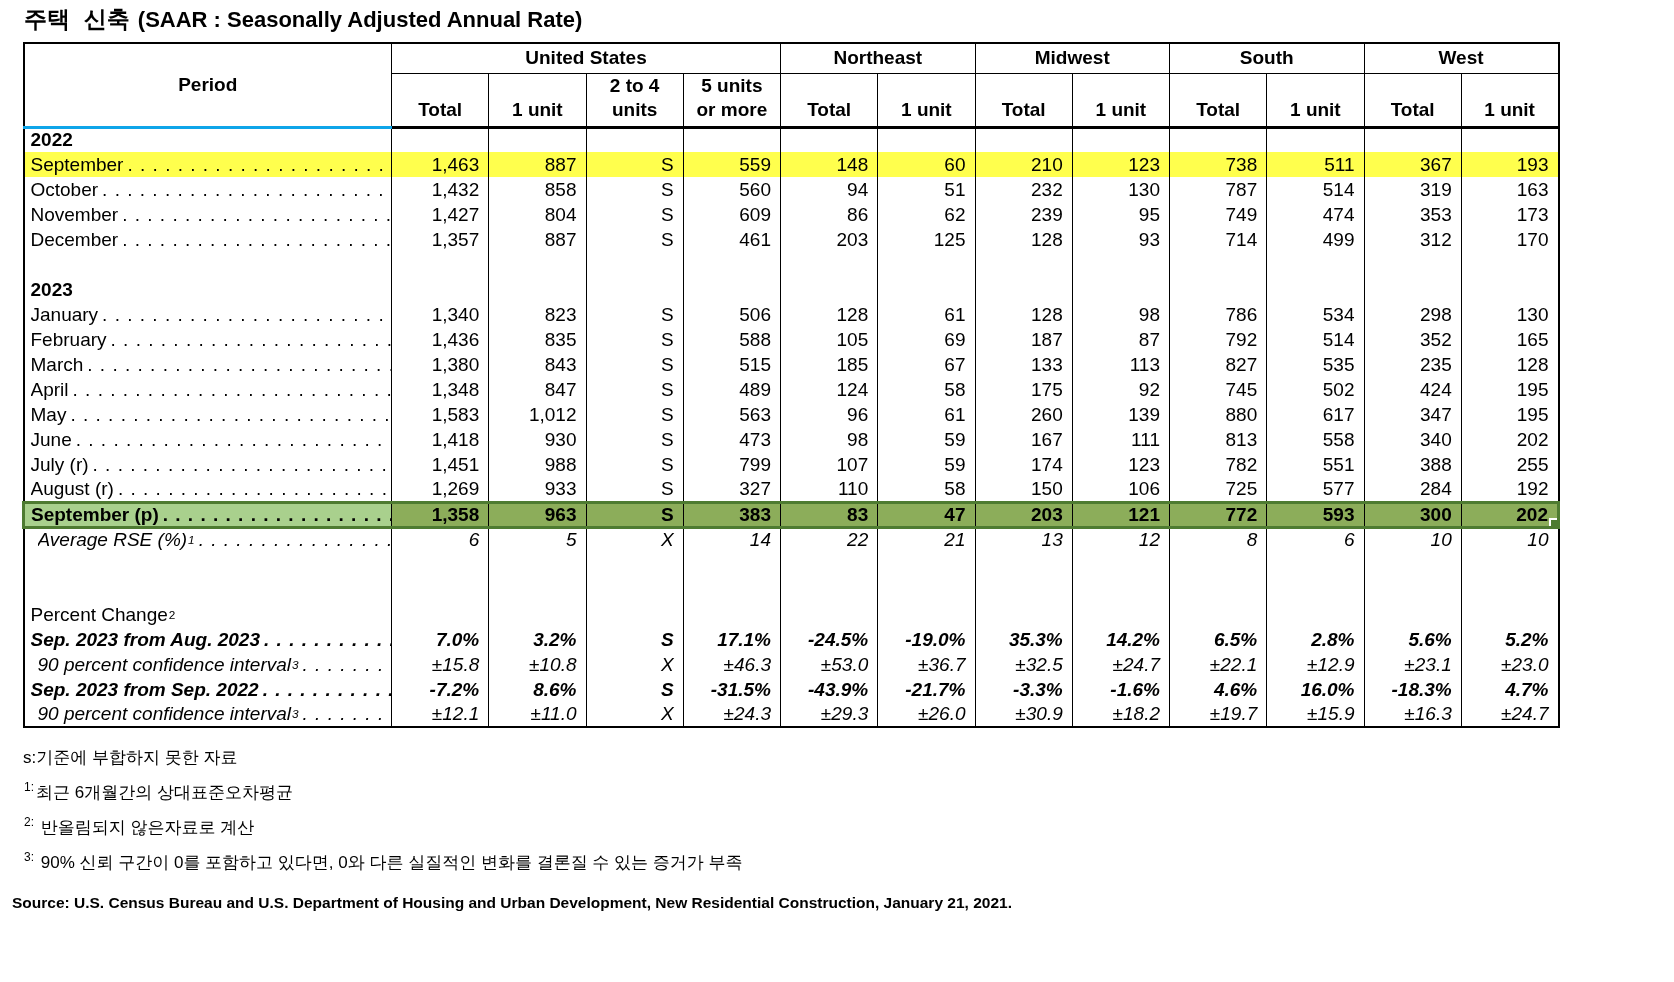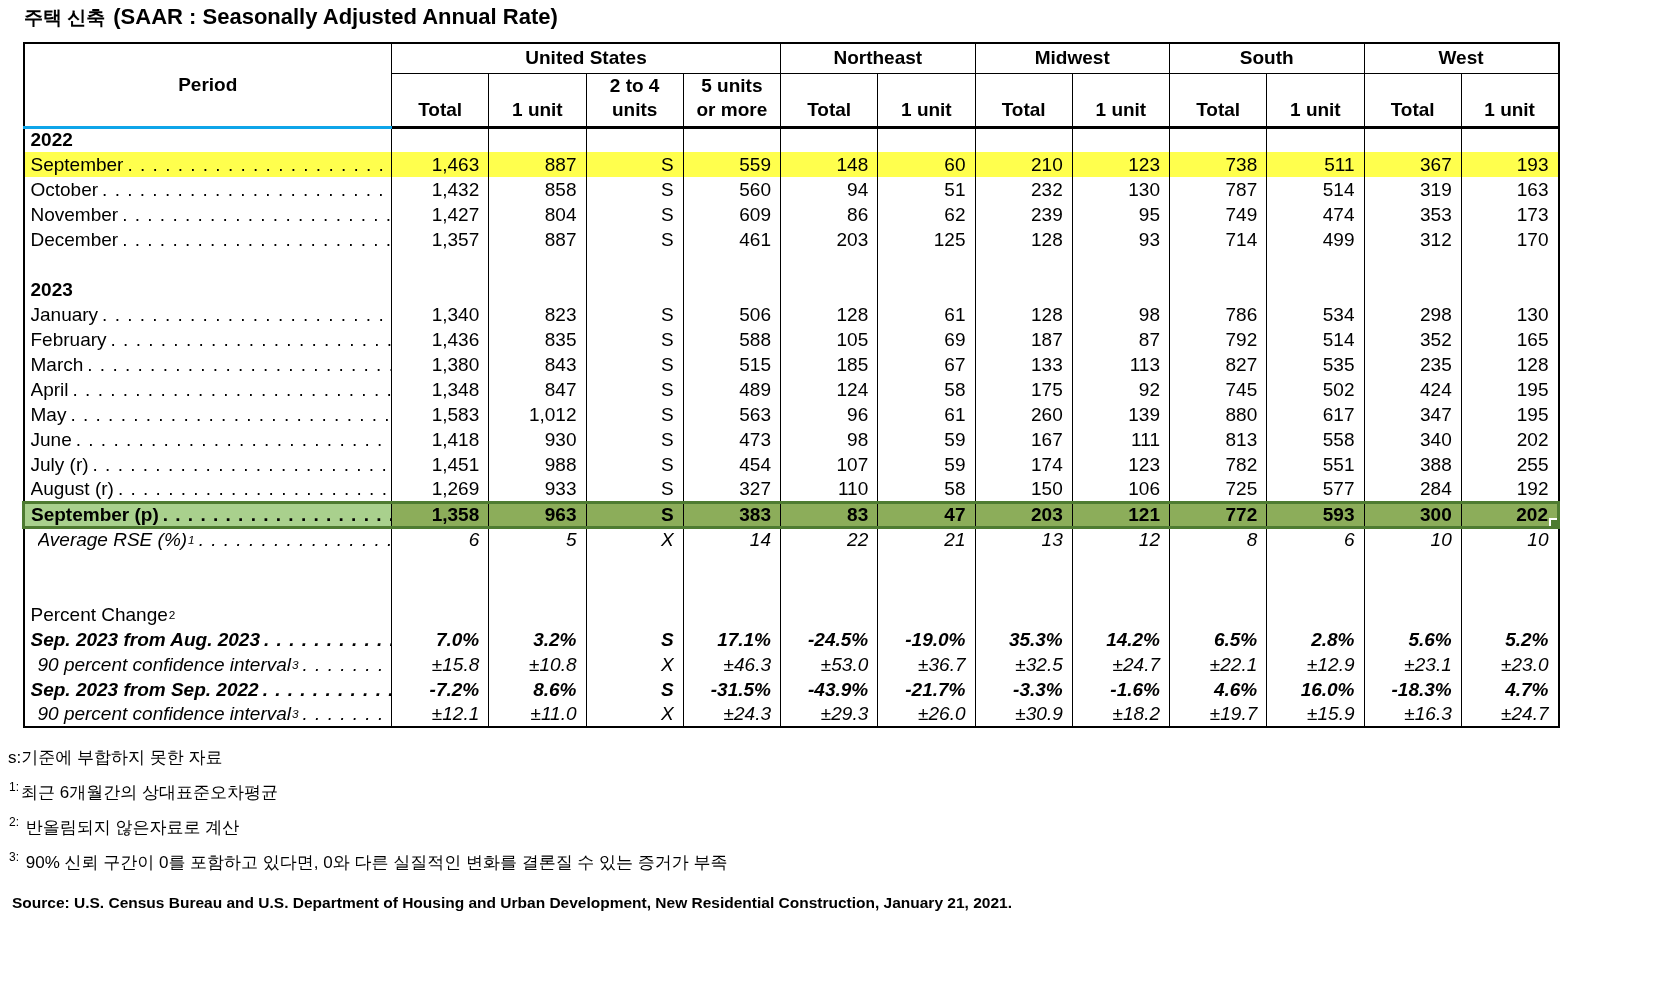--- a/index.html
+++ b/index.html
@@ -4,21 +4,21 @@
 <style>
   * { box-sizing: border-box; margin: 0; padding: 0; }
   html, body { background: #ffffff; }
   body {
     width: 1674px; height: 982px; position: relative;
     font-family: "Liberation Sans", sans-serif; color: #000;
   }
 
   
   .title { position: absolute; left: 24px; top: 4px; white-space: nowrap; }
-  .title .ko { font-size: 19px; font-weight: 700; }
+  .title .ko { font-size: 23px; font-weight: 700; font-family: Liberation Mono, monospace; }
   .title .en { font-size: 22px; font-weight: 700; margin-left: 8px; }
 
   
   .table-wrap { position: absolute; left: 22px; top: 42px; width: 1538px; }
   table { width: 100%; border-collapse: collapse; table-layout: fixed; border: 2.5px solid #000; }
   col.c-period { width: 368px; }
   th, td { border-left: 1.5px solid #000; border-right: 1.5px solid #000; }
 
   .group-row th { height: 30px; font-size: 19px; font-weight: 700; text-align: center;
                   border-bottom: 1.5px solid #000; vertical-align: middle; }
@@ -48,21 +48,21 @@
                    border-bottom: 3px solid var(--green-border, #4E7B31); }
   tr.hl-green td.label-cell { background: var(--green-label, #A9D08D);
                    border-left: 3px solid var(--green-border, #4E7B31); }
   tr.hl-green td:last-child { border-right: 3px solid var(--green-border, #4E7B31); position: relative; }
   tr.hl-green td:last-child::after {
     content: ""; position: absolute; right: -7px; bottom: -7px; width: 11px; height: 11px;
     background: var(--green-border, #4E7B31); border: 2px solid #fff; z-index: 4;
   }
 
   
-  .footnotes { position: absolute; left: 8px; top: 746px; font-size: 17px; }
+  .footnotes { position: absolute; left: 23px; top: 746px; font-size: 17px; }
   .footnotes .fn { margin-bottom: 12px; white-space: nowrap; }
   .footnotes sup { font-size: 12px; margin-right: 2px; }
   .source { position: absolute; left: 12px; top: 894px; font-size: 15.5px; font-weight: 700; white-space: nowrap; }
 </style>
 </head>
 <body>
 
 <div class="title">
   <span class="ko">주택 신축</span><span class="en">(SAAR : Seasonally Adjusted Annual Rate)</span>
 </div>
@@ -401,21 +401,21 @@
         <tr>
           <td class="label-cell">
             <span class="cellflex">
               <span class="lbl">July (r)</span>
               <span class="dots"></span>
             </span>
           </td>
           <td class="num">1,451</td>
           <td class="num">988</td>
           <td class="num">S</td>
-          <td class="num">454</td>
+          <td class="num">799</td>
           <td class="num">107</td>
           <td class="num">59</td>
           <td class="num">174</td>
           <td class="num">123</td>
           <td class="num">782</td>
           <td class="num">551</td>
           <td class="num">388</td>
           <td class="num">255</td>
         </tr>
         <tr>

